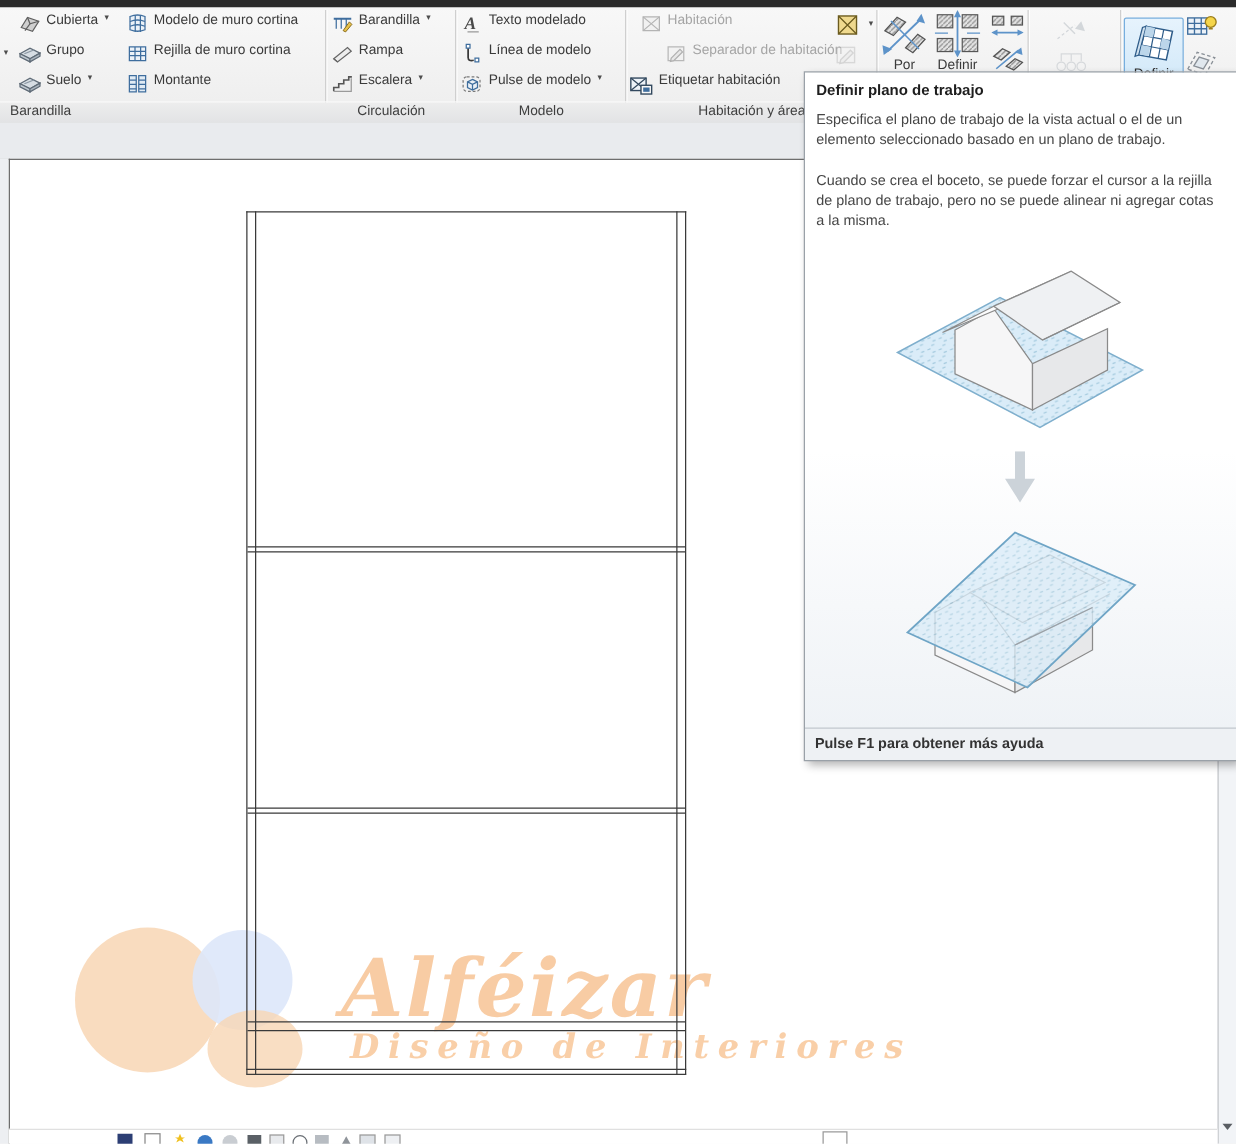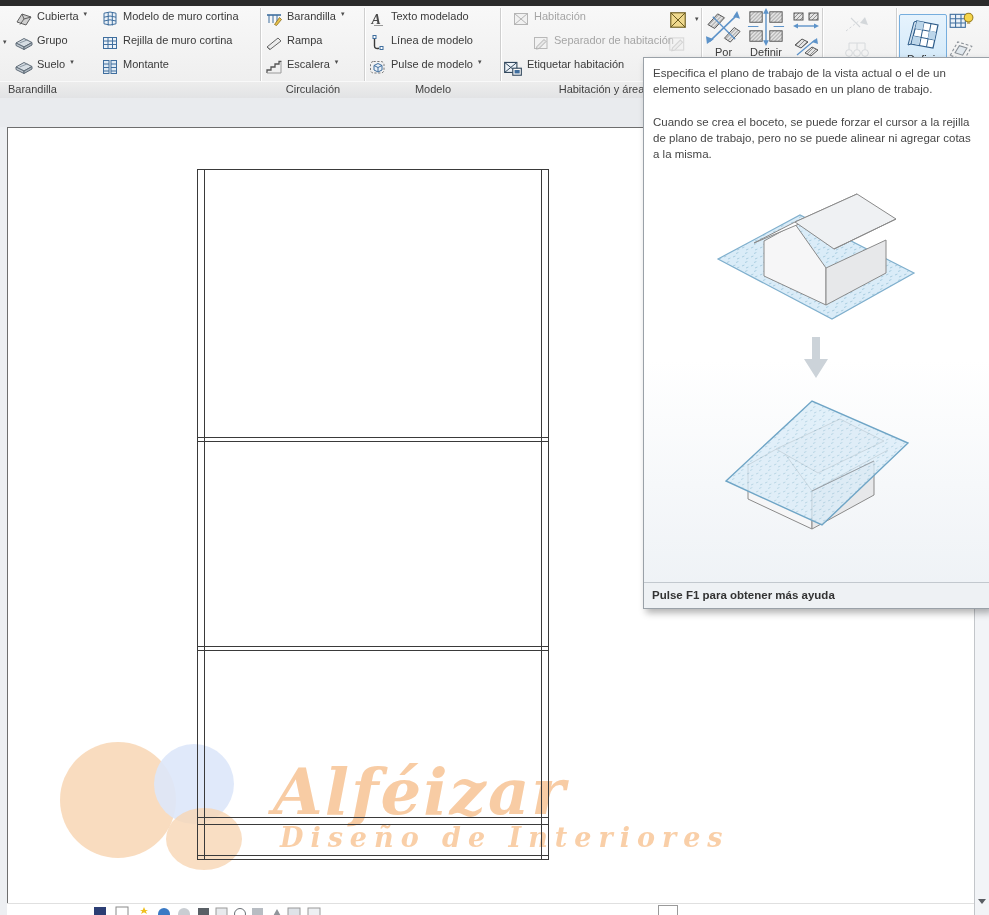--- a/index.html
+++ b/index.html
@@ -446,20 +446,21 @@
     <rect x="160" y="2" width="11" height="11" fill="#b7bcc2"></rect>
     <path d="M180,12 l5,-9 5,9 Z" fill="#8f949a"></path>
     <rect x="196" y="2" width="12" height="11" fill="#dfe3e8" stroke="#9a9a9a"></rect>
     <rect x="216" y="2" width="12" height="11" fill="#eef0f3" stroke="#9a9a9a"></rect>
   </svg>
   <div class="typebox"></div>
 </div>
 
 <div class="tooltip">
   <div class="tt-body">
+    <div class="tt-title">Definir plano de trabajo</div>
     <p class="tt-p">Especifica el plano de trabajo de la vista actual o el de un elemento seleccionado basado en un plano de trabajo.</p>
     <p class="tt-p">Cuando se crea el boceto, se puede forzar el cursor a la rejilla de plano de trabajo, pero no se puede alinear ni agregar cotas a la misma.</p>
 
     <div class="tt-fig">
       
       <svg width="205" height="150" viewBox="0 0 205 150">
         <polygon points="4,80 86,36 200,94 118,140" fill="url(#pdots)" stroke="#7fafcd" stroke-width="1.2"></polygon>
         <polygon points="50,97 50,62 81,45 112,89 112,126" fill="#f6f6f7" stroke="#8a8a8a"></polygon>
         <polygon points="112,89 112,126 172,94 172,61" fill="#e7e8ea" stroke="#8a8a8a"></polygon>
         <polygon points="40,64 81,43 143,15 104,37" fill="#fcfcfd" stroke="#8a8a8a"></polygon>

